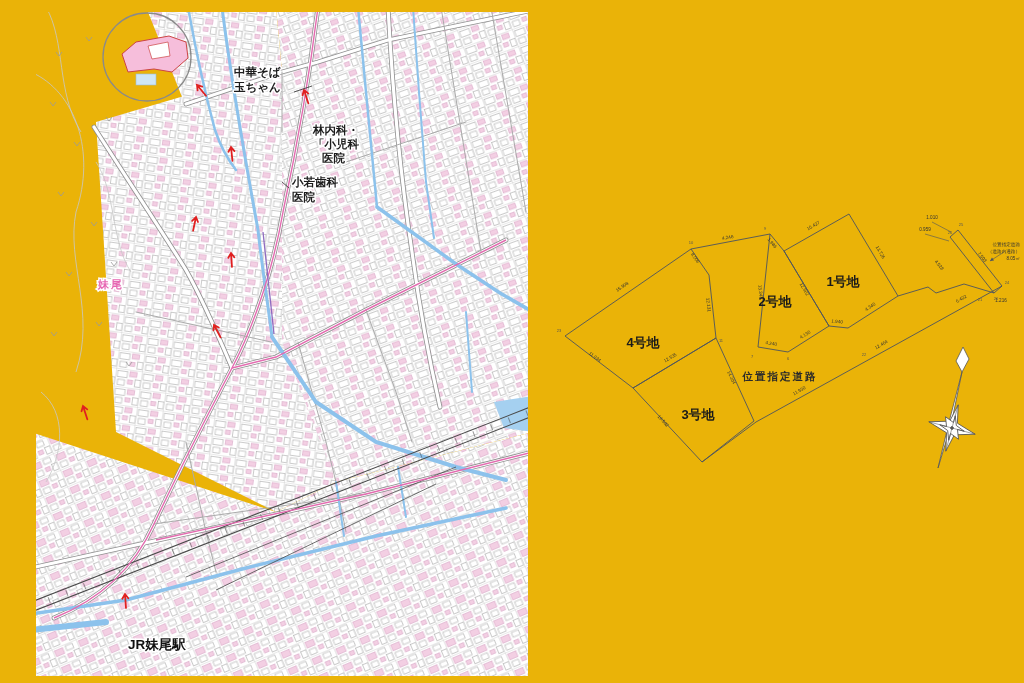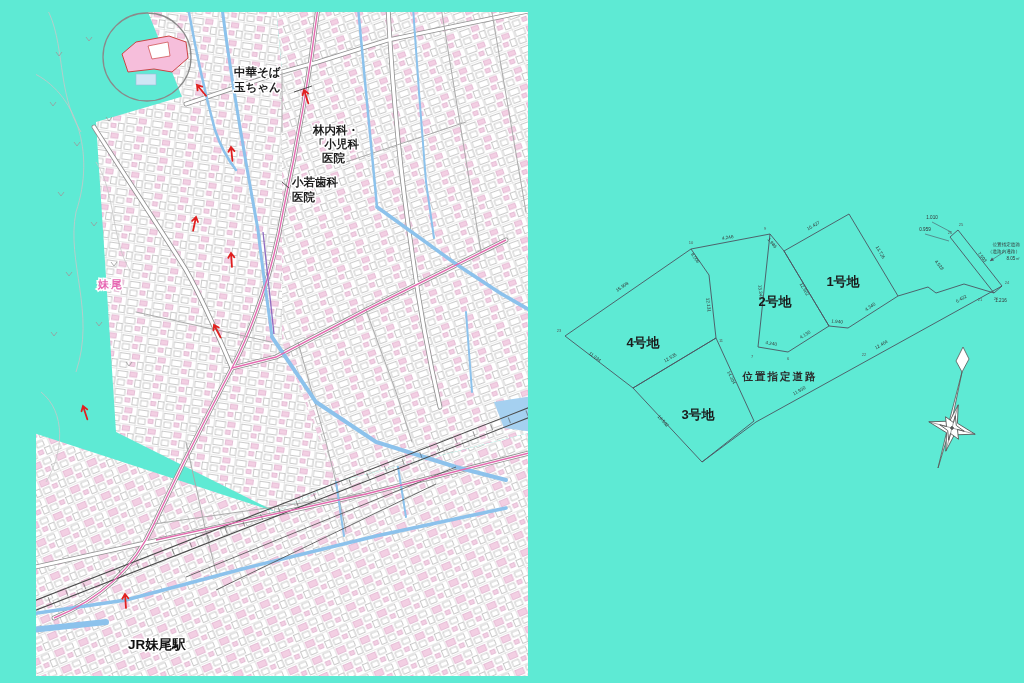--- a/index.html
+++ b/index.html
@@ -1,16 +1,16 @@
 <!DOCTYPE html>
 <html><head>
 <meta charset="utf-8">
 <style>
   html,body{margin:0;padding:0;background:#ffffff;}
-  #stage{position:relative;width:1024px;height:683px;background:#5eead4;overflow:hidden;
+  #stage{position:relative;width:1024px;height:683px;background:#eab308;overflow:hidden;
          font-family:"Liberation Sans","DejaVu Sans",sans-serif;}
   #map-panel{position:absolute;left:36px;top:12px;width:492px;height:664px;}
   #plot-panel{position:absolute;left:552px;top:200px;width:470px;height:300px;}
   svg text{font-family:"Liberation Sans","DejaVu Sans",sans-serif;}
   .maplabel{font-size:11.5px;font-weight:600;fill:#1c1c1c;paint-order:stroke;stroke:#ffffff;stroke-width:3px;stroke-linejoin:round;}
   .maplabel-pink{font-size:11px;font-weight:600;fill:#e668b2;letter-spacing:2px;paint-order:stroke;stroke:#ffffff;stroke-width:3px;}
   .stationlabel{font-size:13.5px;font-weight:700;fill:#111111;paint-order:stroke;stroke:#ffffff;stroke-width:3px;}
   .plbl{font-size:13px;font-weight:700;fill:#1a1a1a;text-anchor:middle;}
   .roadlbl{font-size:10.5px;font-weight:600;fill:#2a2a2a;text-anchor:middle;letter-spacing:2px;}
   .dim{font-size:4.6px;fill:#333333;text-anchor:middle;}

